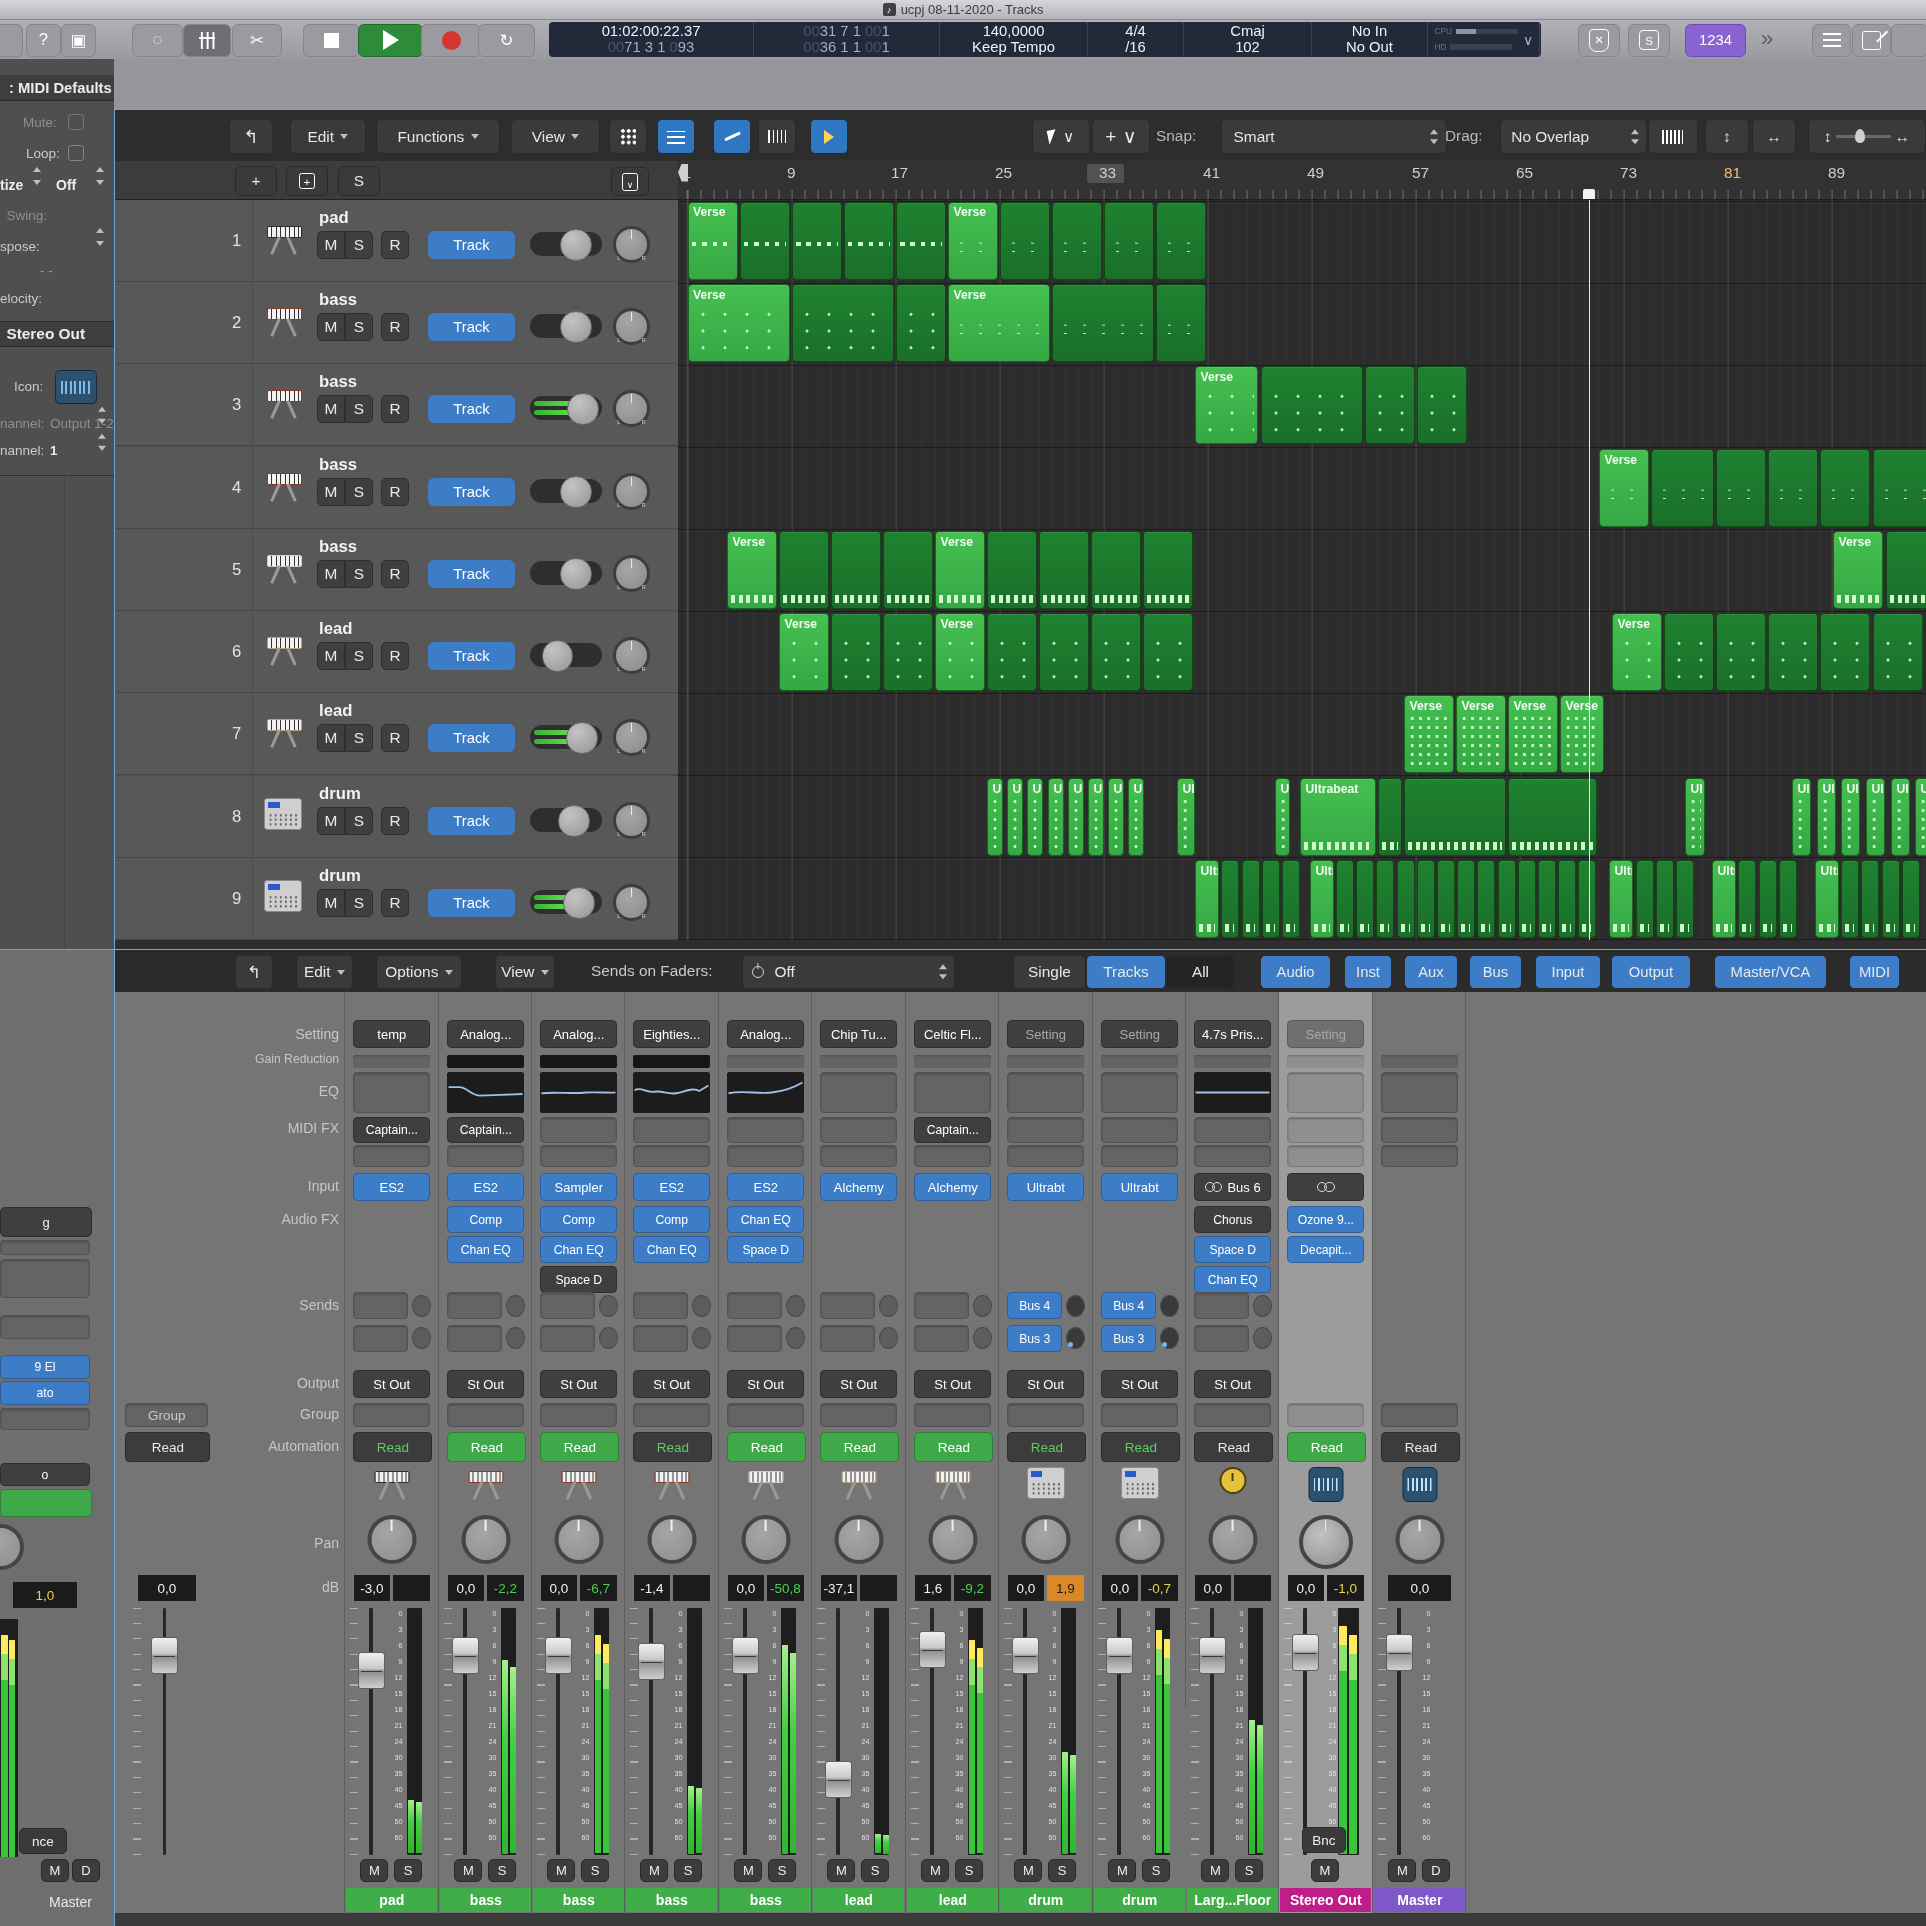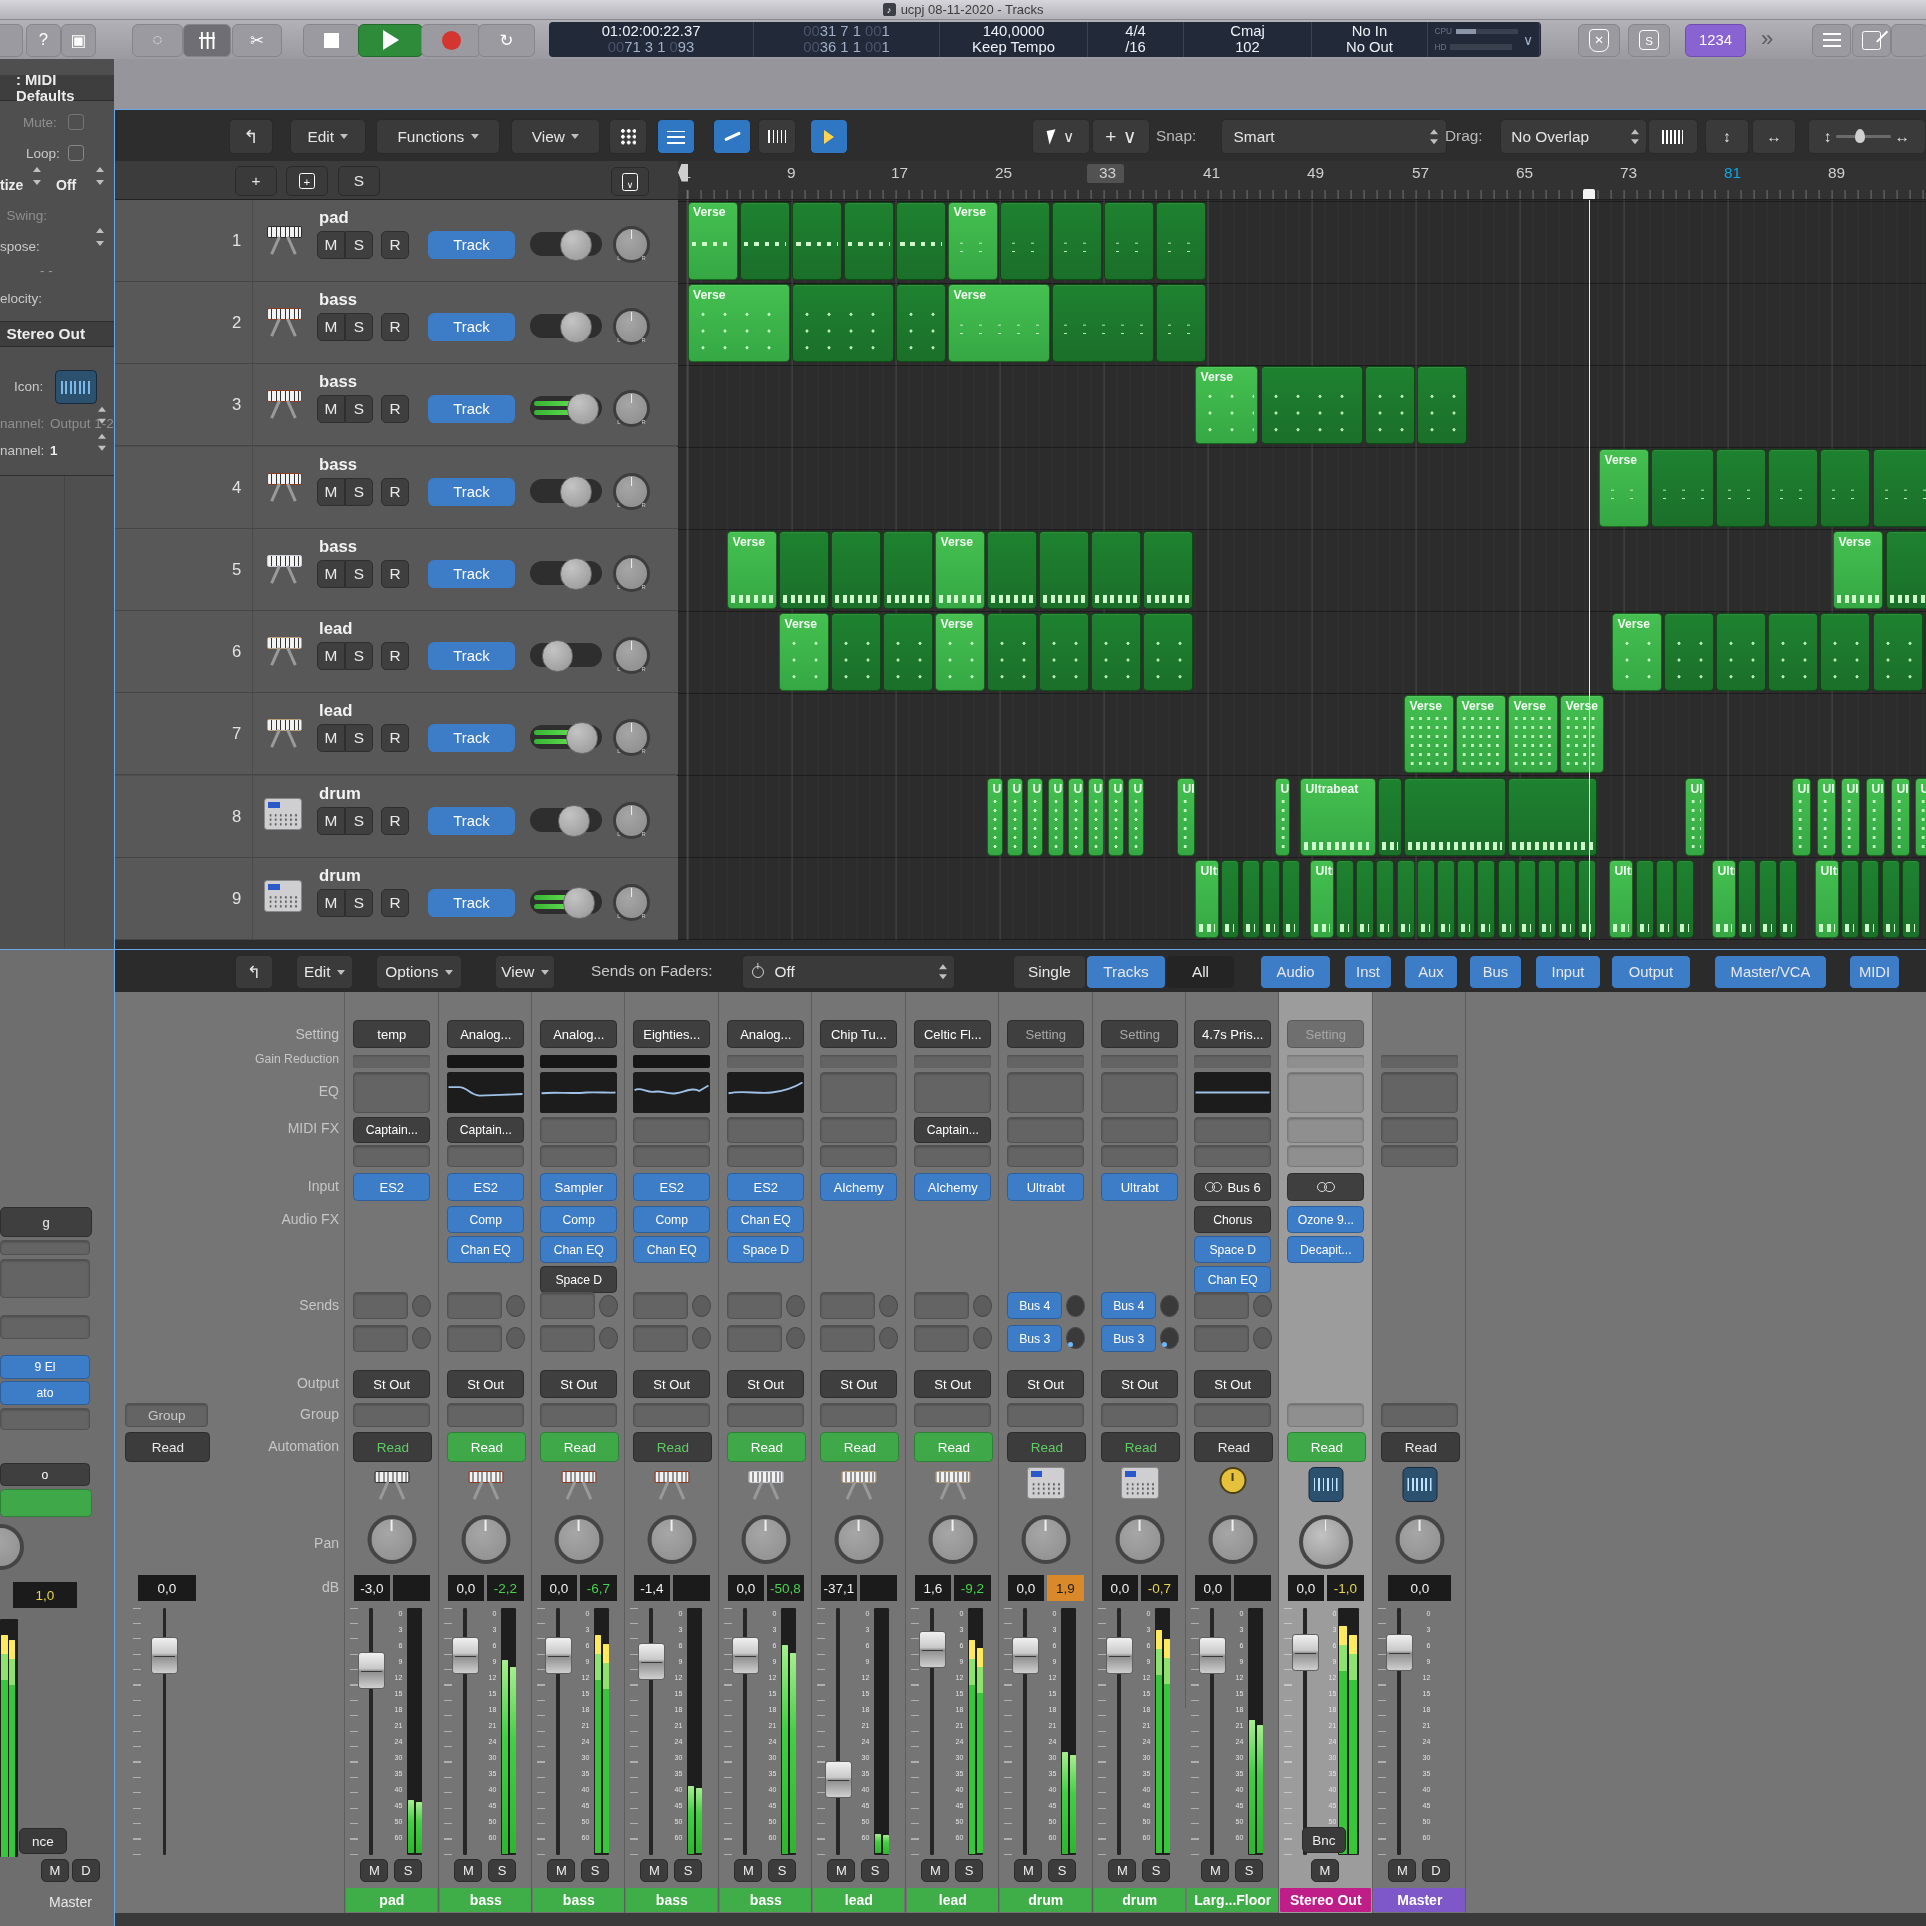--- a/index.html
+++ b/index.html
@@ -194,21 +194,21 @@
       <div class="cbtn" style="left: 1812px; width: 37px;">
         <span class="minilines"></span>
       </div>
       <div class="cbtn" style="left: 1852px; width: 37px;">
         <span class="pencilico"></span>
       </div>
       <div class="cbtn" style="left: 1891px; width: 35px;"></div>
     </div>
   <div id="band" class="abs" style="left:0;top:59px;width:1926px;height:50px;background:#96959b;border-bottom:0.6px solid #7e7d84;"></div>
   <div id="inspector">
-      <div style="position: absolute; left: 0px; top: 16px; width: 114px; height: 26px; background: rgb(62, 62, 62); color: rgb(236, 236, 236); font-size: 14.8px; font-weight: bold; display: flex; align-items: center; padding-left: 16px; box-sizing: border-box; border-bottom: 0.6px solid rgb(44, 44, 44);">: MIDI Defaults</div>
+      <div style="position: absolute; left: 0px; top: 16px; width: 114px; height: 26px; background: rgb(62, 62, 62); color: rgb(236, 236, 236); font-size: 14.8px; font-weight: bold; display: flex; align-items: center; padding-left: 9px; box-sizing: border-box; border-bottom: 0.6px solid rgb(44, 44, 44);">: MIDI Defaults</div>
       <div style="position: absolute; left: 23px; top: 56px; color: rgb(143, 143, 143); font-size: 13.5px;">Mute:</div>
       <div style="position: absolute; left: 68px; top: 55px; width: 14px; height: 14px; border: 1.3px solid rgb(119, 119, 119); border-radius: 3.2px;"></div>
       <div style="position: absolute; left: 26px; top: 87px; color: rgb(201, 201, 201); font-size: 13.5px;">Loop:</div>
       <div style="position: absolute; left: 68px; top: 86px; width: 14px; height: 14px; border: 1.3px solid rgb(136, 136, 136); border-radius: 3.2px;"></div>
       <div style="position: absolute; left: 0px; top: 118px; color: rgb(236, 236, 236); font-size: 14px; font-weight: bold;">tize</div>
       <div class="st" style="position: absolute; left: 33px; top: 117px; width: 13px; height: 18px;"></div>
       <div style="position: absolute; left: 56px; top: 118px; color: rgb(236, 236, 236); font-size: 14px; font-weight: bold;">Off</div>
       <div class="st" style="position: absolute; left: 96px; top: 117px; width: 13px; height: 18px;"></div>
       <div style="position: absolute; left: 6.4px; top: 149px; color: rgb(143, 143, 143); font-size: 13.5px;">Swing:</div>
       <div style="position: absolute; left: 0px; top: 180px; color: rgb(201, 201, 201); font-size: 13.5px;">spose:</div>
@@ -306,21 +306,21 @@
         <div style="position: absolute; left: 4.5px; top: 3.2px; color: rgb(207, 207, 207); font-size: 15.4px;">1</div>
         <div style="position: absolute; left: 109px; top: 3.2px; color: rgb(207, 207, 207); font-size: 15.4px;">9</div>
         <div style="position: absolute; left: 213px; top: 3.2px; color: rgb(207, 207, 207); font-size: 15.4px;">17</div>
         <div style="position: absolute; left: 317px; top: 3.2px; color: rgb(207, 207, 207); font-size: 15.4px;">25</div>
         <div style="position: absolute; left: 421px; top: 3.2px; color: rgb(207, 207, 207); font-size: 15.4px;">33</div>
         <div style="position: absolute; left: 525px; top: 3.2px; color: rgb(207, 207, 207); font-size: 15.4px;">41</div>
         <div style="position: absolute; left: 629px; top: 3.2px; color: rgb(207, 207, 207); font-size: 15.4px;">49</div>
         <div style="position: absolute; left: 734px; top: 3.2px; color: rgb(207, 207, 207); font-size: 15.4px;">57</div>
         <div style="position: absolute; left: 838px; top: 3.2px; color: rgb(207, 207, 207); font-size: 15.4px;">65</div>
         <div style="position: absolute; left: 942px; top: 3.2px; color: rgb(207, 207, 207); font-size: 15.4px;">73</div>
-        <div style="position: absolute; left: 1046px; top: 3.2px; color: #0ea5e9; font-size: 15.4px;">81</div>
+        <div style="position: absolute; left: 1046px; top: 3.2px; color: #fdba74; font-size: 15.4px;">81</div>
         <div style="position: absolute; left: 1150px; top: 3.2px; color: rgb(207, 207, 207); font-size: 15.4px;">89</div>
         <div style="position: absolute; left: 0px; bottom: 0px; width: 1249px; height: 9px; background: repeating-linear-gradient(90deg, rgba(255, 255, 255, 0.3) 0px, rgba(255, 255, 255, 0.3) 0.6px, transparent 0.6px, transparent 13px) 9.6px 0px;"></div>
         <div style="position: absolute; left: 905px; bottom: 0px; width: 11.6px; height: 9.6px; background: rgb(242, 242, 242); border-radius: 1.9px 1.9px 0px 0px;"></div>
       </div>
     <div id="trackheads" class="abs" style="left:0;top:90px;width:563px;height:740px;background:#4f4f4f;border-right:1.3px solid #252525;box-sizing:border-box;">
         <div class="trow" style="top: 0px;">
           <div class="tnum">1</div>
           <div class="keysico" style="position: absolute; left: 149px; top: 22px; color: rgb(46, 46, 46);">
             <div class="brd"></div>
             <div class="l1"></div>

